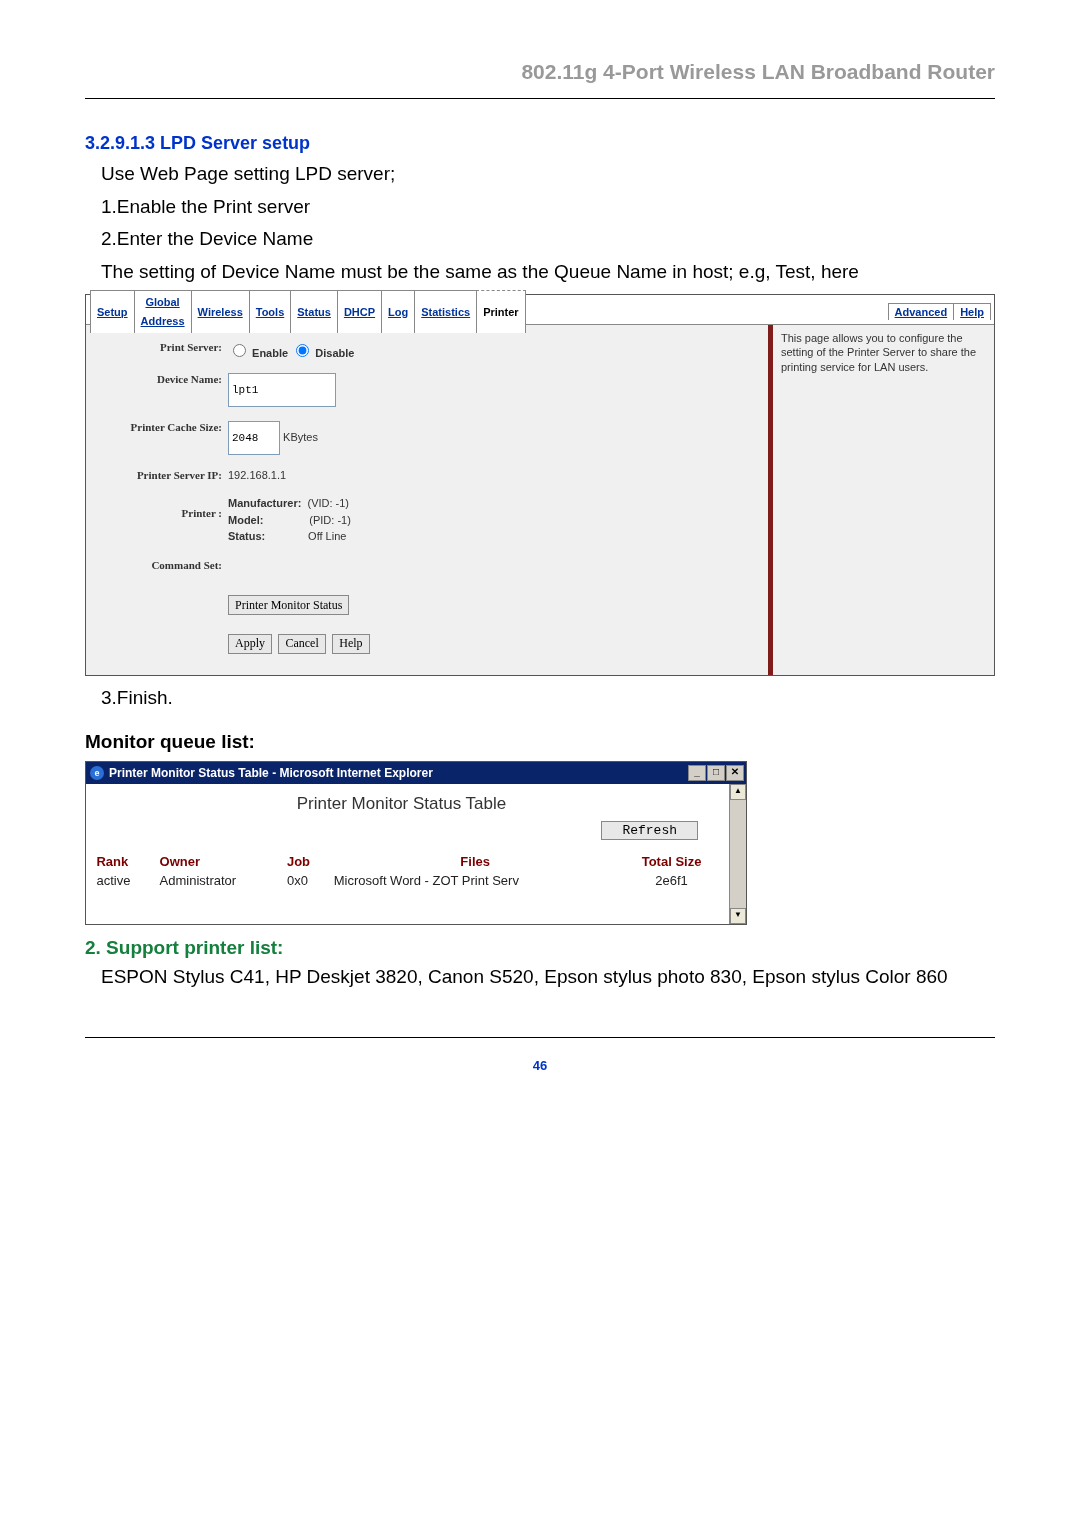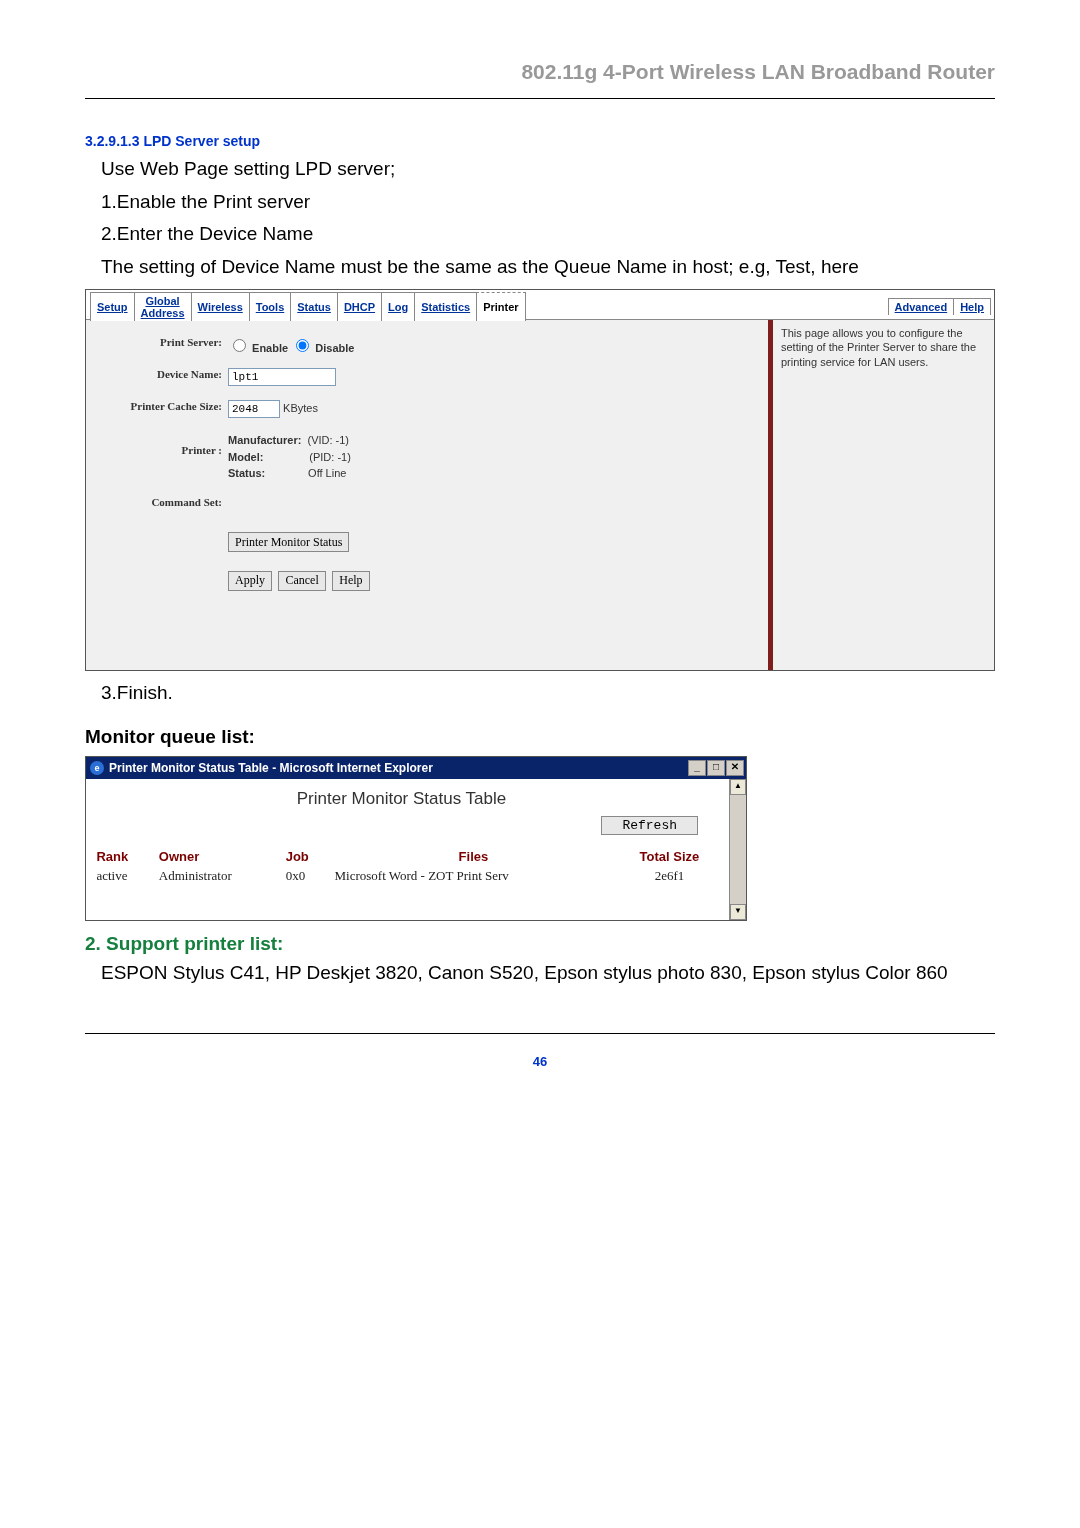--- a/index.html
+++ b/index.html
@@ -19,21 +19,21 @@
     padding-bottom: 6px;
   }
   .hr-top {
     border: none;
     border-top: 1.5px solid #000;
     margin-bottom: 34px;
   }
   .section-num-blue {
     color: #0033cc;
     font-weight: bold;
-    font-size: 14px;
+    font-size: 18px;
     margin-bottom: 6px;
   }
   .body-text {
     font-size: 19px;
     line-height: 1.5;
     color: #000;
     margin: 0 0 4px 16px;
   }
   .section-num-red {
     color: #15803d;
@@ -84,21 +84,21 @@
     color: #003399;
     text-decoration: underline;
     cursor: pointer;
     font-weight: bold;
     margin-right: -1px;
     text-align: center;
     display: flex;
     align-items: center;
     justify-content: center;
   }
-  .tab-global { line-height: 12px; }
+  .tab-global { line-height: 19px; }
   .tab.active {
     color: #000;
     text-decoration: none;
     border-top: 1px dashed #888;
   }
   .router-body {
     display: flex;
     min-height: 350px;
   }
   .router-form {
@@ -129,21 +129,21 @@
     flex-shrink: 0;
     font-family: Liberation Serif, serif;
   }
   .form-val {
     color: #333;
   }
   .form-input {
     font-family: 'Courier New', monospace;
     font-size: 11px;
     border: 1px solid #7f9db9;
-    padding: 1px 3px;
+    padding: 9px 3px;
     height: 14px;
   }
   .printer-block {
     font-size: 11px;
     line-height: 1.5;
   }
   .printer-block span.lbl { font-weight: bold; }
   .btn-row {
     margin-left: 136px;
     margin-top: 24px;
@@ -264,21 +264,21 @@
   .queue-table th {
     color: #7a0000;
     font-weight: bold;
     padding: 2px 4px;
     text-align: left;
     font-family: Tahoma, sans-serif;
   }
   .queue-table th:nth-child(4) { text-align: center; }
   .queue-table th:nth-child(5) { text-align: center; }
   .queue-table td {
-    font-family: Liberation Serif, serif;
+    font-family: Liberation Sans, sans-serif;
     padding: 2px 4px;
     color: #222;
   }
   .queue-table td:nth-child(5) { text-align: center; }
 
   .page-num {
     text-align: center;
     color: #0033cc;
     font-weight: bold;
     font-size: 13px;
@@ -343,20 +343,24 @@
         </div>
 
         <div class="form-row">
           <div class="form-label">Printer Cache Size:</div>
           <div class="form-val">
             <input type="text" class="form-input" style="width: 44px;" value="2048">
             <span>KBytes</span>
           </div>
         </div>
 
+        <div class="form-row">
+          <div class="form-label">Printer Server IP:</div>
+          <div class="form-val">192.168.1.1</div>
+        </div>
 
         <div class="form-row">
           <div class="form-label" style="padding-top:12px">Printer :</div>
           <div class="form-val printer-block">
             <div><span class="lbl">Manufacturer:</span>&nbsp;&nbsp;<span>(VID: -1)</span></div>
             <div><span class="lbl">Model:</span>&nbsp;&nbsp;&nbsp;&nbsp;&nbsp;&nbsp;&nbsp;&nbsp;&nbsp;&nbsp;&nbsp;&nbsp;&nbsp;&nbsp;&nbsp;<span>(PID: -1)</span></div>
             <div><span class="lbl">Status:</span>&nbsp;&nbsp;&nbsp;&nbsp;&nbsp;&nbsp;&nbsp;&nbsp;&nbsp;&nbsp;&nbsp;&nbsp;&nbsp;&nbsp;<span>Off Line</span></div>
           </div>
         </div>
 

